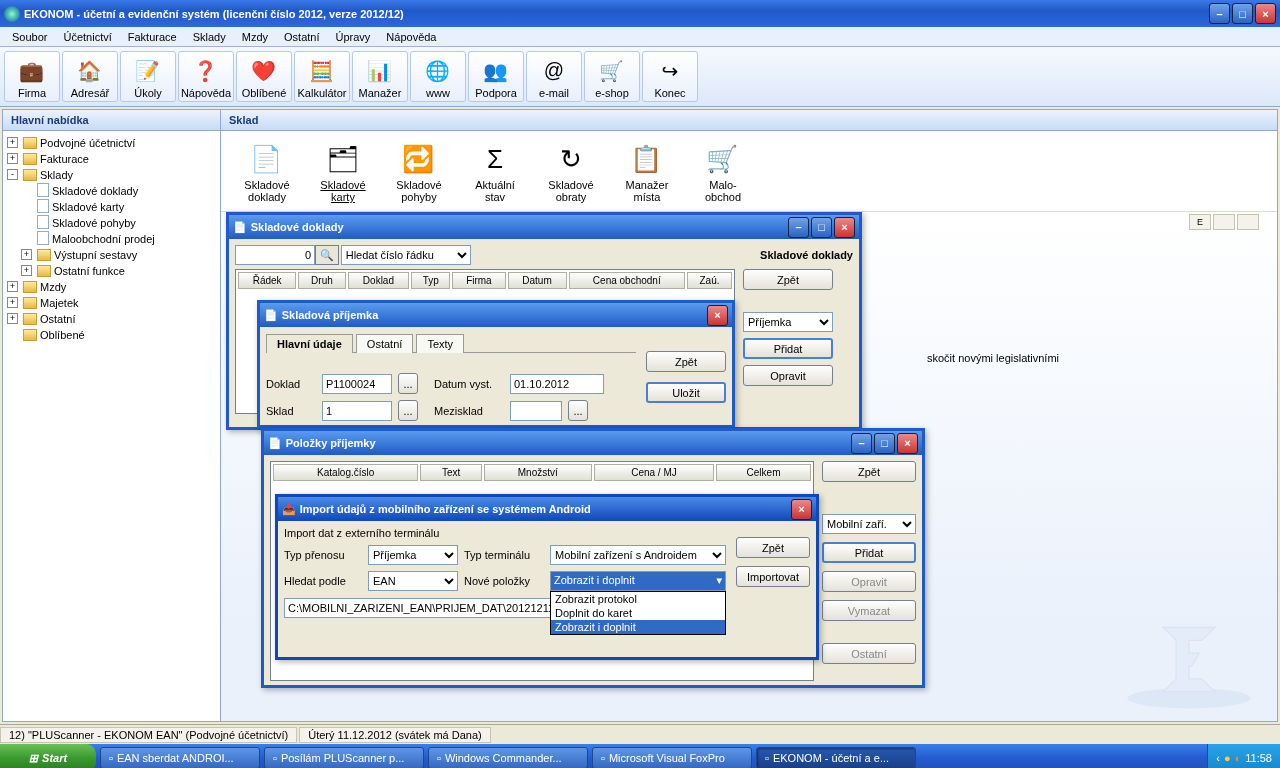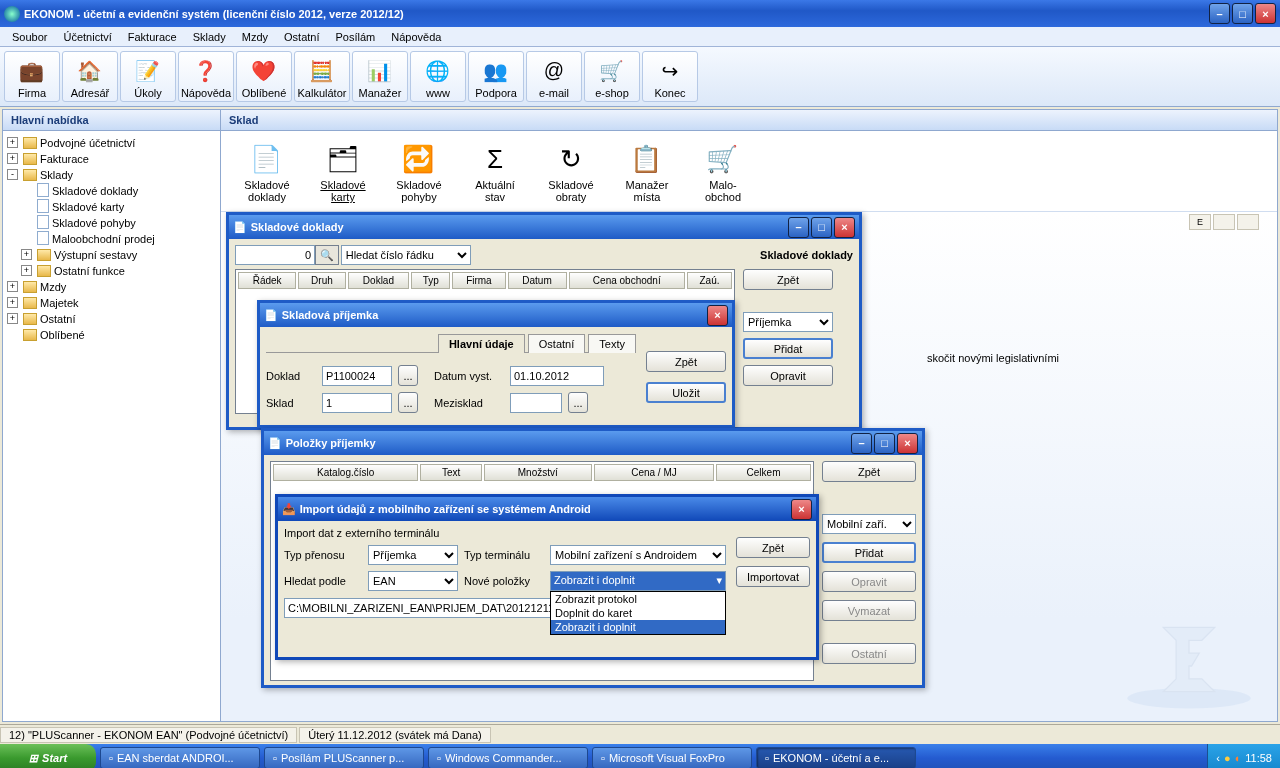--- a/index.html
+++ b/index.html
@@ -37,21 +37,21 @@
 .mdi-title { height:24px; background:linear-gradient(#5a9bee,#1e5bc6); color:#fff; font-weight:bold; display:flex; align-items:center; padding:0 4px; }
 .mdi-title .sp { flex:1; }
 .mdi-body { padding:6px; }
 .btn { min-width:64px; height:21px; background:linear-gradient(#fefefe,#e4e2d8); border:1px solid #748090; border-radius:3px; cursor:pointer; display:inline-flex;align-items:center;justify-content:center; padding:0 8px; }
 .btn.default { border:2px solid #4a80d0; }
 .fld-row { display:flex; align-items:center; margin-bottom:6px; gap:6px; }
 .txt-in { height:20px; border:1px solid #7f9db9; background:#fff; padding:0 3px; }
 .sel-in { height:20px; border:1px solid #7f9db9; background:#fff; }
 .tab { display:inline-block; padding:3px 10px; border:1px solid #999; background:#f8f8f4; border-bottom:none; position:relative; top:1px; cursor:pointer; }
 .tab.active { background:#ece9d8; font-weight:bold; }
-.tabs-line { border-bottom:1px solid #999; margin-bottom:12px;text-align:right; }
+.tabs-line { border-bottom:1px solid #999; margin-bottom:20px; }
 .tbl { border:1px solid #748090; background:#fff; }
 .tbl th { background:linear-gradient(#fefefe,#e0e0d6); border:1px solid #b0b0a0; font-weight:normal; padding:2px 4px; font-size:10px; }
 .dd-open { position:absolute; border:1px solid #000; background:#fff; }
 .dd-open div { padding:1px 4px; }
 .dd-open .sel { background:#316ac5; color:#fff; }
 .disabled { color:#888; }
 
 .statusbar { height:20px; background:#ece9d8; border-top:1px solid #aca899; display:flex; align-items:center; }
 .statusbar div { border:1px solid #c8c4b4; padding:1px 8px; margin-right:2px; background:#f4f2ea; }
 
@@ -76,21 +76,21 @@
   <div class="winbtn close">×</div>
 </div>
 
 <div class="menubar" id="menubar">
     <span>Soubor</span>
     <span>Účetnictví</span>
     <span>Fakturace</span>
     <span>Sklady</span>
     <span>Mzdy</span>
     <span>Ostatní</span>
-    <span>Posílám</span>
+    <span>Úpravy</span>
     <span>Nápověda</span>
   </div>
 
 <div class="toolbar" id="toolbar">
     <div class="tb-btn">
       <div class="tb-ico">💼</div>
       <span>Firma</span>
     </div>
     <div class="tb-btn">
       <div class="tb-ico">🏠</div>

